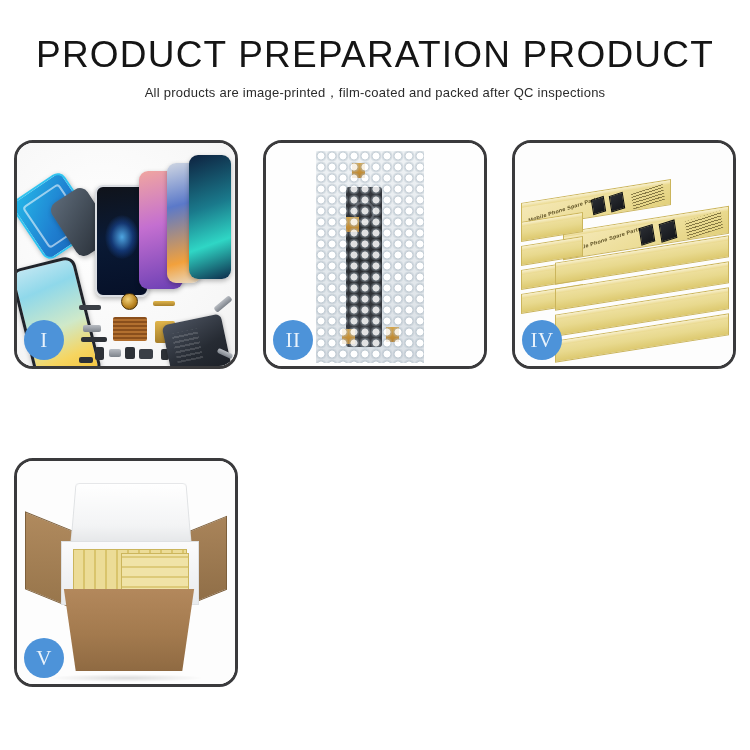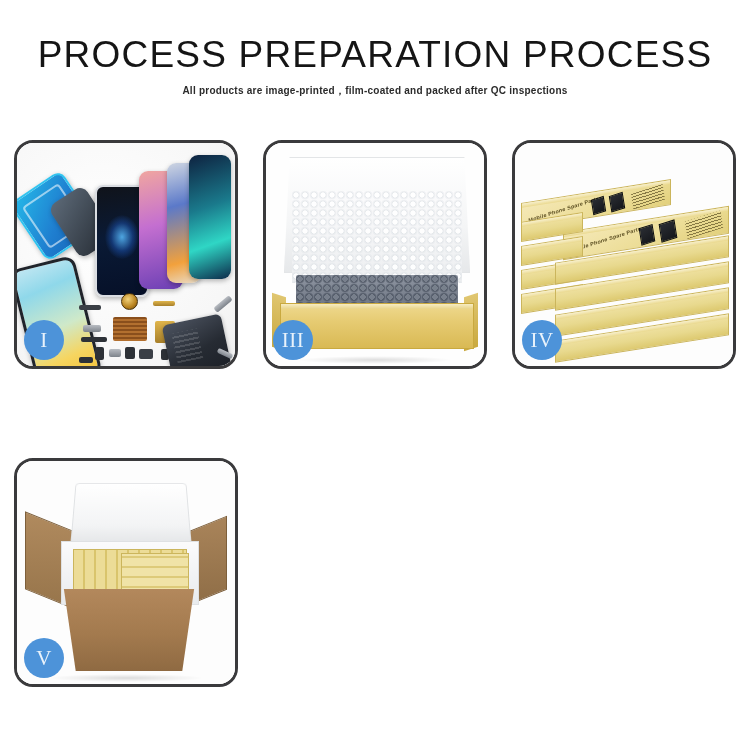--- a/index.html
+++ b/index.html
@@ -30,22 +30,22 @@
   .title {
     font-size: 37px;
     font-weight: 400;
     letter-spacing: 1.2px;
     color: #151515;
     line-height: 1.12;
     white-space: nowrap;
   }
   .subtitle {
     margin-top: 9px;
-    font-size: 10px;
-    font-weight: 700;
+    font-size: 13px;
+    font-weight: 400;
     color: #2b2b2b;
     letter-spacing: 0.25px;
     white-space: nowrap;
   }
 
   
   .grid {
     position: absolute;
     top: 140px;
     left: 14px;
@@ -354,21 +354,21 @@
     position:absolute; left:14%; bottom:2px; width:72%; height:8px;
     background: radial-gradient(ellipse at 50% 50%, rgba(0,0,0,.13), rgba(0,0,0,0) 70%);
   }
 </style>
 </head>
 <body>
 
 <div id="page">
 
   <div class="header">
-    <div class="title">PROCESS PREPARATION PROCESS</div>
+    <div class="title">PRODUCT PREPARATION PRODUCT</div>
     <div class="subtitle">All products are image-printed，film-coated and packed after QC inspections</div>
   </div>
 
   <div class="grid">
 
     <div class="panel">
       <div class="panel-stage p1">
         <div class="phone ph-a"></div>
         <div class="phone ph-b"></div>
         <div class="phone ph-c"></div>
@@ -393,33 +393,34 @@
           <div class="chip metal" style="left:98px; top:44px; width:16px; height:6px;"></div>
           <div class="chip" style="left:2px;  top:66px; width:14px; height:6px;"></div>
         </div>
         <div class="backplate"></div>
         <div class="chip metal" style="position:absolute; left:196px; top:158px; width:20px; height:6px; transform:rotate(-40deg);"></div>
         <div class="chip metal" style="position:absolute; left:200px; top:208px; width:16px; height:5px; transform:rotate(25deg);"></div>
       </div>
       <div class="badge">I</div>
     </div>
 
-
     <div class="panel">
-      <div class="panel-stage p3">
-        <div class="bx3-lid"></div>
-        <div class="bx3-foam"></div>
-        <div class="bx3-sideL"></div>
-        <div class="bx3-sideR"></div>
-        <div class="bx3-bubble"></div>
-        <div class="bx3-front"></div>
-        <div class="shadow-soft"></div>
+      <div class="panel-stage p2">
+        <div class="bubble-bag">
+          <div class="bw-part"></div>
+          <div class="bw-tape" style="left:36px; top:12px;"></div>
+          <div class="bw-tape" style="left:30px; top:66px;"></div>
+          <div class="bw-tape" style="left:26px; top:178px;"></div>
+          <div class="bw-tape" style="left:70px; top:176px;"></div>
+          <div class="bubble-overlay"></div>
+        </div>
       </div>
-      <div class="badge">III</div>
+      <div class="badge">II</div>
     </div>
+
 
     <div class="panel">
       <div class="panel-stage p4">
         <div class="stack">
 
           <div class="sbox sbox-top" style="left:0px; top:34px; width:150px; height:26px; transform:skewY(-9deg);">
             <div class="edge"></div>
             <span class="lbl" style="left:6px; top:9px; transform:rotate(-9deg);">Mobile Phone Spare Parts</span>
             <div class="swatch" style="left:70px; top:6px; width:13px; height:16px; transform:rotate(-9deg);"></div>
             <div class="swatch" style="left:88px; top:5px; width:14px; height:17px; transform:rotate(-9deg);"></div>

